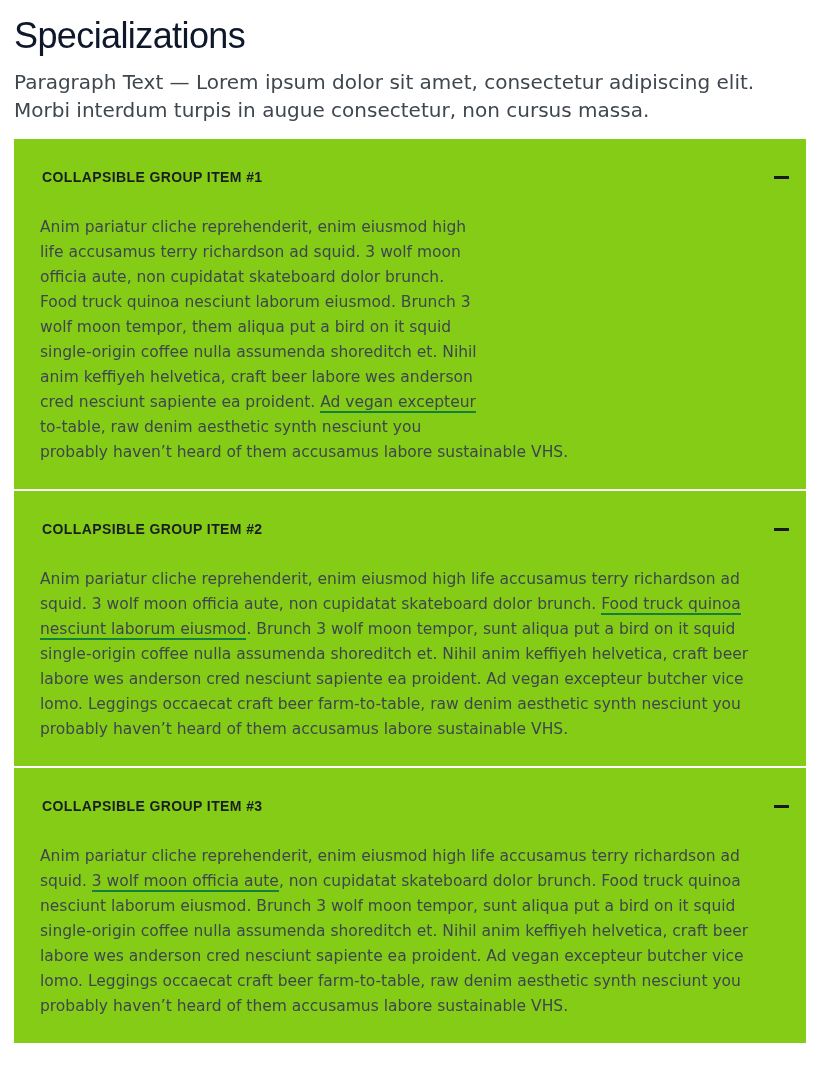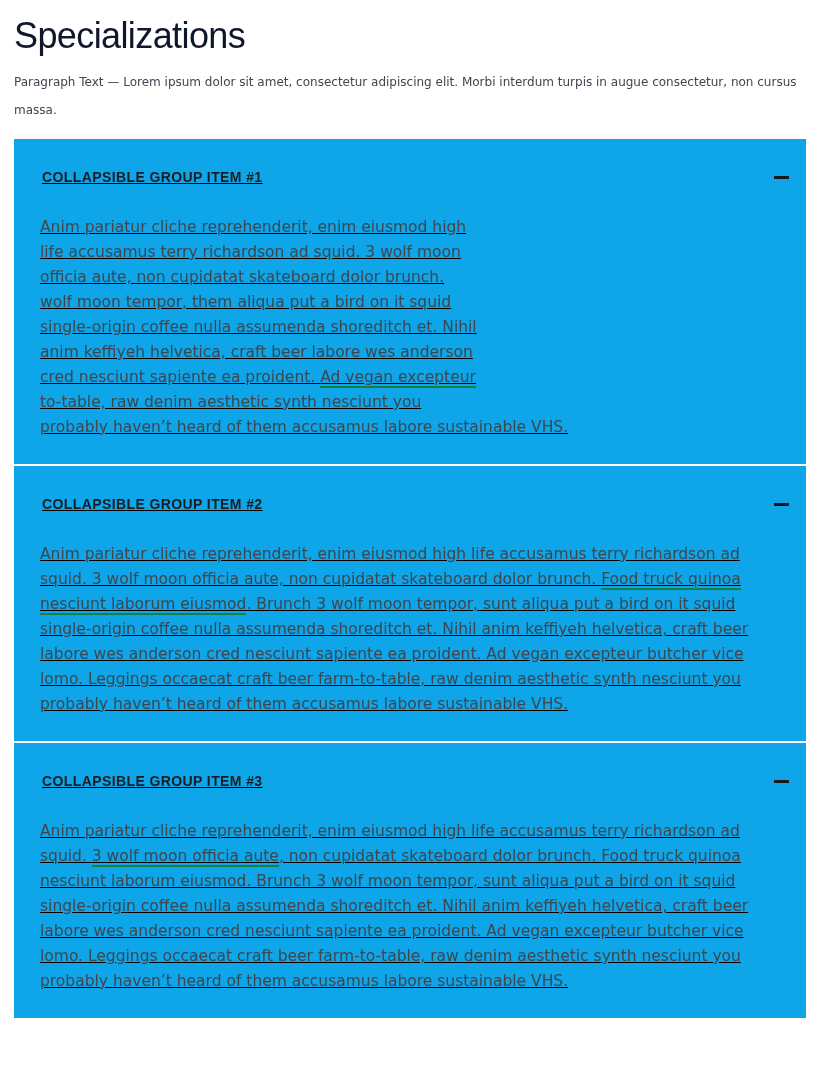--- a/index.html
+++ b/index.html
@@ -4,25 +4,25 @@
 <style>
   html,body{margin:0;padding:0;background:#ffffff;}
   body{width:832px;height:1091px;overflow:hidden;font-family:"DejaVu Sans",sans-serif;}
   .page{margin:18px 26px 0 14px;}
   .page-title{
     font-family:"Liberation Sans",sans-serif;
     font-size:36px;font-weight:400;letter-spacing:-0.6px;
     color:#0f172a;margin:0 0 14px 0;line-height:36px;
   }
   .intro{
-    font-size:12px;line-height:28px;color:#3e464e;
+    font-size:20px;line-height:28px;color:#3e464e;
     margin:0 0 15px 0;max-width:796px;
   }
   .accordion{display:block;}
-  .panel{background:#0ea5e9;margin-bottom:2px;text-decoration:underline;}
+  .panel{background:#84cc16;margin-bottom:2px;}
   .panel-header{
     display:flex;justify-content:space-between;align-items:center;
     padding:30px 17px 0 28px;cursor:pointer;
   }
   .panel-label{
     font-family:"Liberation Sans",sans-serif;
     font-weight:700;font-size:14px;letter-spacing:0.4px;
     color:#1a1e22;line-height:16px;
   }
   .toggle-btn{
@@ -55,20 +55,21 @@
       <header class="panel-header">
         <span class="panel-label">COLLAPSIBLE GROUP ITEM #1</span>
         <button class="toggle-btn">
           <span class="minus-icon"></span>
         </button>
       </header>
       <div class="panel-body">
         <div class="bline"><span>Anim pariatur cliche reprehenderit, enim eiusmod high</span></div>
         <div class="bline"><span>life accusamus terry richardson ad squid. 3 wolf moon</span></div>
         <div class="bline"><span>officia aute, non cupidatat skateboard dolor brunch.</span></div>
+        <div class="bline"><span>Food truck quinoa nesciunt laborum eiusmod. Brunch 3</span></div>
         <div class="bline"><span>wolf moon tempor, them aliqua put a bird on it squid</span></div>
         <div class="bline"><span>single-origin coffee nulla assumenda shoreditch et. Nihil</span></div>
         <div class="bline"><span>anim keffiyeh helvetica, craft beer labore wes anderson</span></div>
         <div class="bline"><span>cred nesciunt sapiente ea proident. </span><a class="body-link">Ad vegan excepteur</a></div>
         <div class="bline"><span>to-table, raw denim aesthetic synth nesciunt you</span></div>
         <div class="bline"><span>probably haven’t heard of them accusamus labore sustainable VHS.</span></div>
       </div>
     </article>
 
     <article class="panel">

